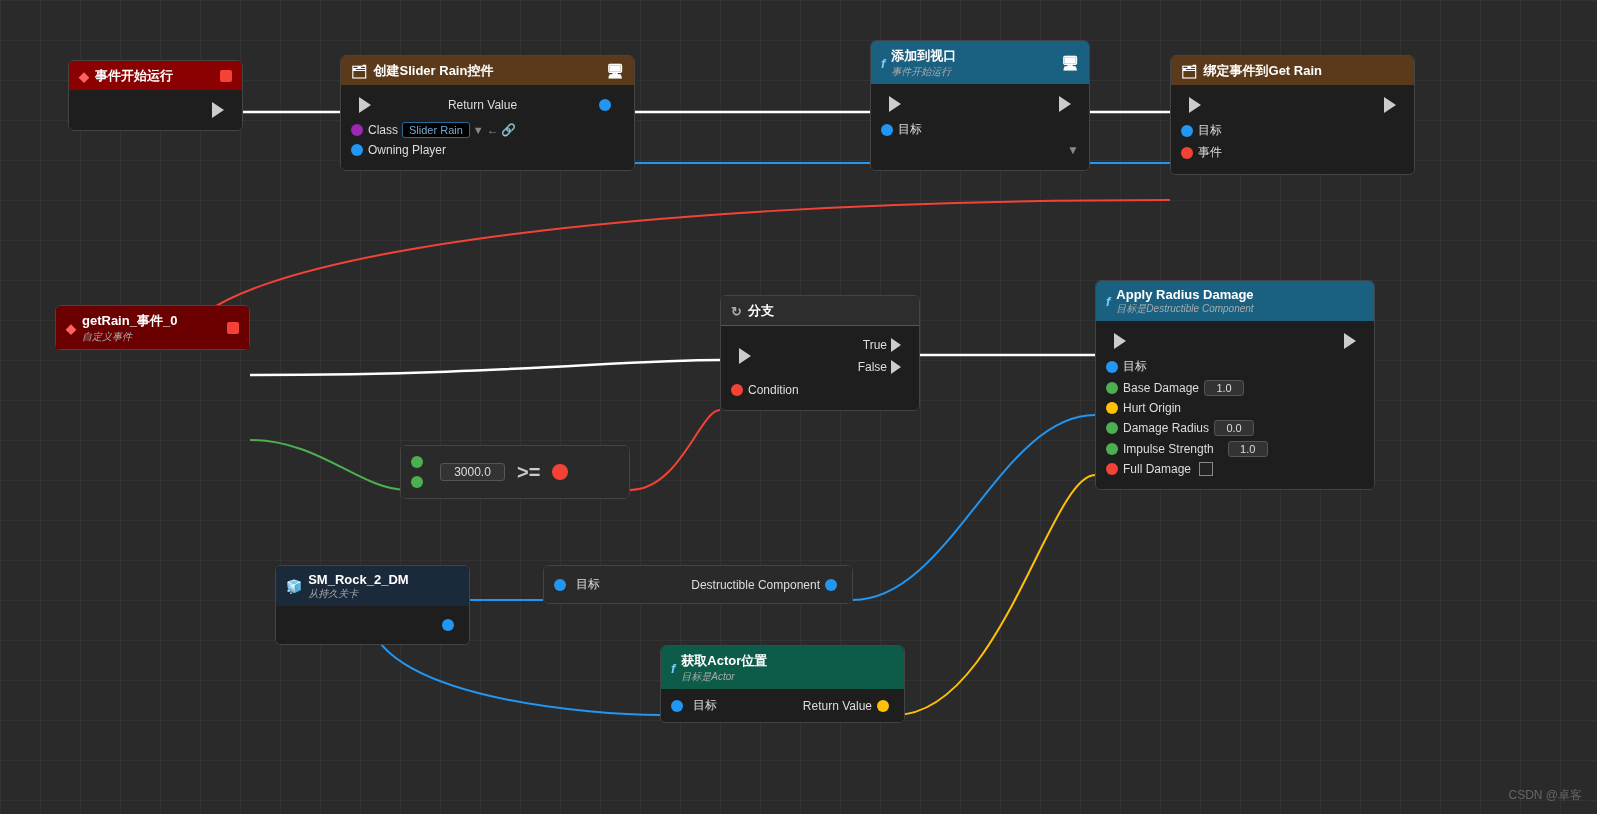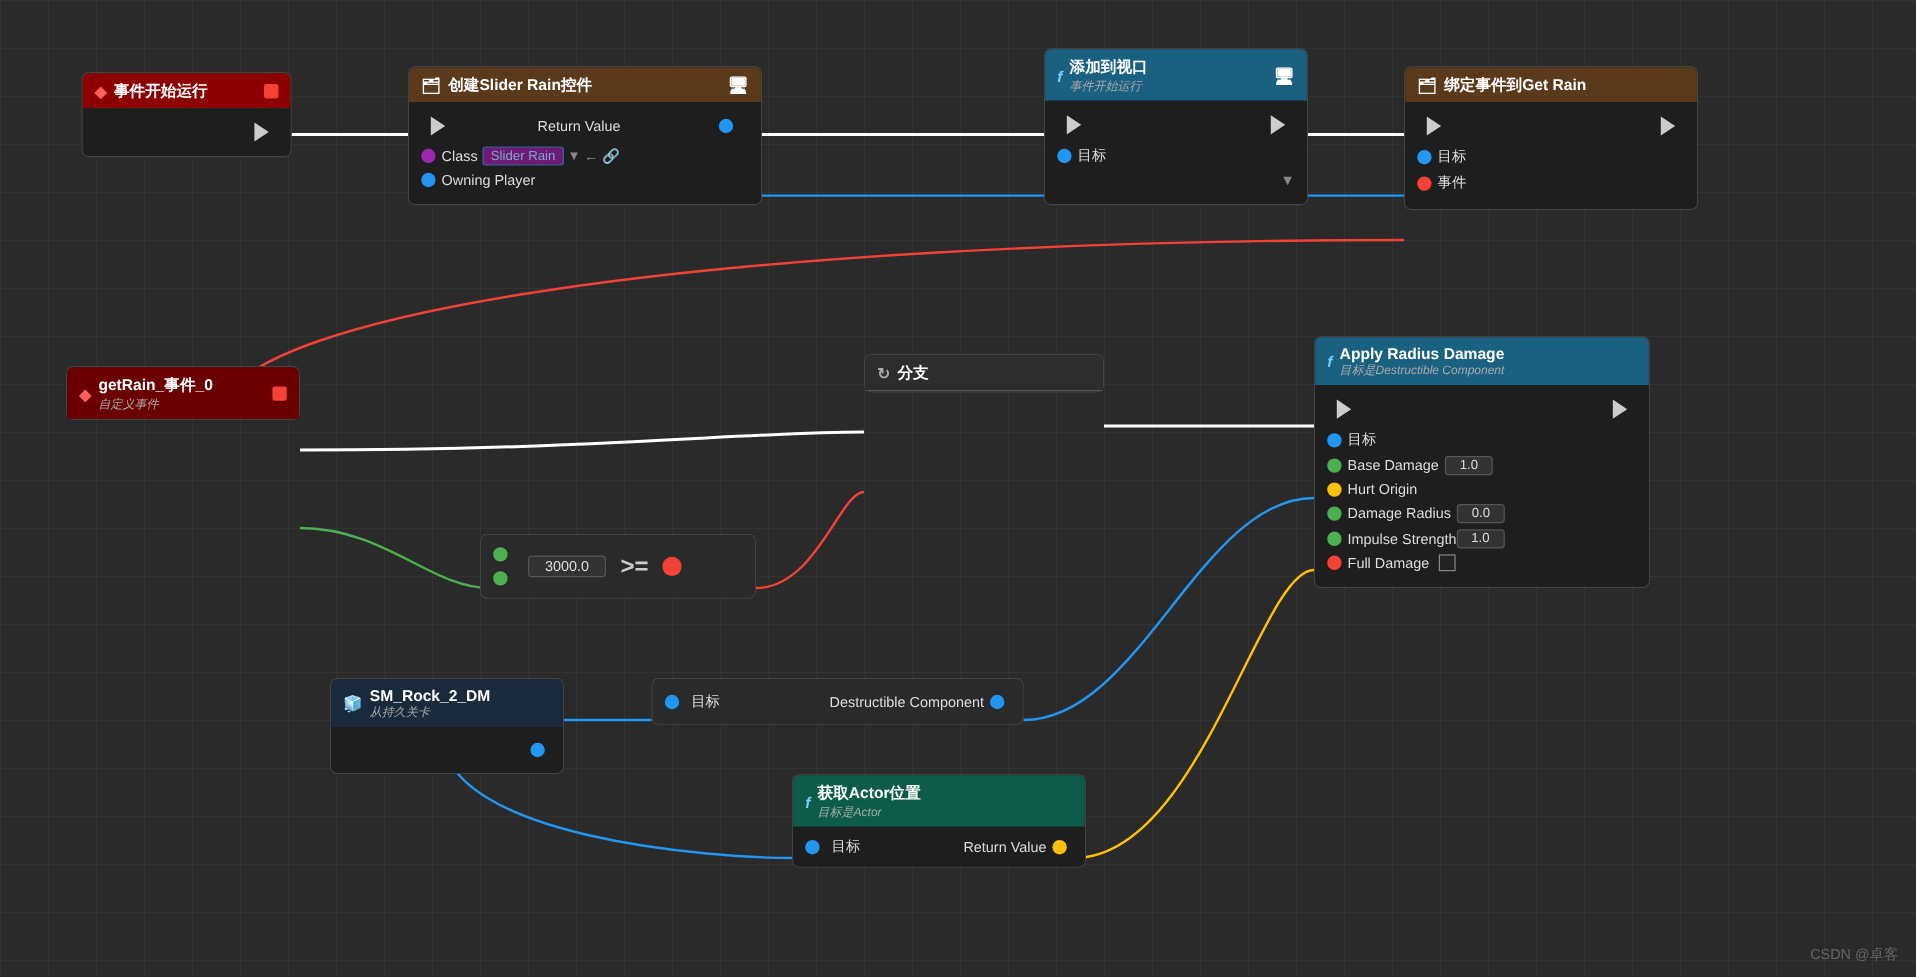--- a/index.html
+++ b/index.html
@@ -189,21 +189,21 @@
 
     .node-exec-row {
       display: flex;
       align-items: center;
       justify-content: space-between;
       padding: 4px 8px;
       background: #1e1e1e;
     }
 
     .slider-rain-badge {
-      background: #701a75;
+      background: #000000;
       border: 1px solid #2a6a9a;
       padding: 1px 6px;
       border-radius: 3px;
       font-size: 11px;
       color: #7ac;
       margin-left: 4px;
       text-align: center;
     }
 
     .arrow-icon {
@@ -341,20 +341,39 @@
     </div>
     <span style="margin-left:auto; width:12px; height:12px; background:#f44336; display:inline-block; border-radius:2px;"></span>
   </div>
 </div>
 
 <div class="node" id="node-branch">
   <div class="node-header header-dark">
     <span style="color:#aaa;">↻</span>
     <span>分支</span>
   </div>
+  <div class="node-body">
+    <div class="node-exec-row">
+      <span style="width:0;height:0;border-top:8px solid transparent;border-bottom:8px solid transparent;border-left:12px solid #ccc;"></span>
+      <div style="display:flex;flex-direction:column;align-items:flex-end;gap:8px;">
+        <div style="display:flex;align-items:center;gap:4px;">
+          <span style="font-size:12px;color:#ddd;">True</span>
+          <span style="width:0;height:0;border-top:7px solid transparent;border-bottom:7px solid transparent;border-left:10px solid #ccc;"></span>
+        </div>
+        <div style="display:flex;align-items:center;gap:4px;">
+          <span style="font-size:12px;color:#ddd;">False</span>
+          <span style="width:0;height:0;border-top:7px solid transparent;border-bottom:7px solid transparent;border-left:10px solid #ccc;"></span>
+        </div>
+      </div>
+    </div>
+    <div class="node-row">
+      <span class="pin pin-red"></span>
+      <span>Condition</span>
+    </div>
+  </div>
 </div>
 
 <div class="node" id="node-compare">
   <div class="node-body" style="background:#2a2a2a;border-radius:5px;padding:10px;">
     <div style="display:flex;align-items:center;gap:12px;">
       <div style="display:flex;flex-direction:column;gap:8px;">
         <span class="pin pin-green"></span>
         <span class="pin pin-green"></span>
       </div>
       <input class="input-box" value="3000.0" style="width: 65px; font-size: 12px;" readonly="">
@@ -390,21 +409,21 @@
       <span class="pin pin-yellow"></span>
       <span>Hurt Origin</span>
     </div>
     <div class="node-row">
       <span class="pin pin-green"></span>
       <span style="margin-right:5px;">Damage Radius</span>
       <span class="input-box">0.0</span>
     </div>
     <div class="node-row">
       <span class="pin pin-green"></span>
-      <span style="margin-right:0;text-align:right;">Impulse Strength</span>
+      <span style="margin-right:14px;text-align:right;">Impulse Strength</span>
       <span class="input-box">1.0</span>
     </div>
     <div class="node-row">
       <span class="pin pin-red"></span>
       <span style="margin-right:8px;">Full Damage</span>
       <span class="checkbox-box"></span>
     </div>
   </div>
 </div>
 

